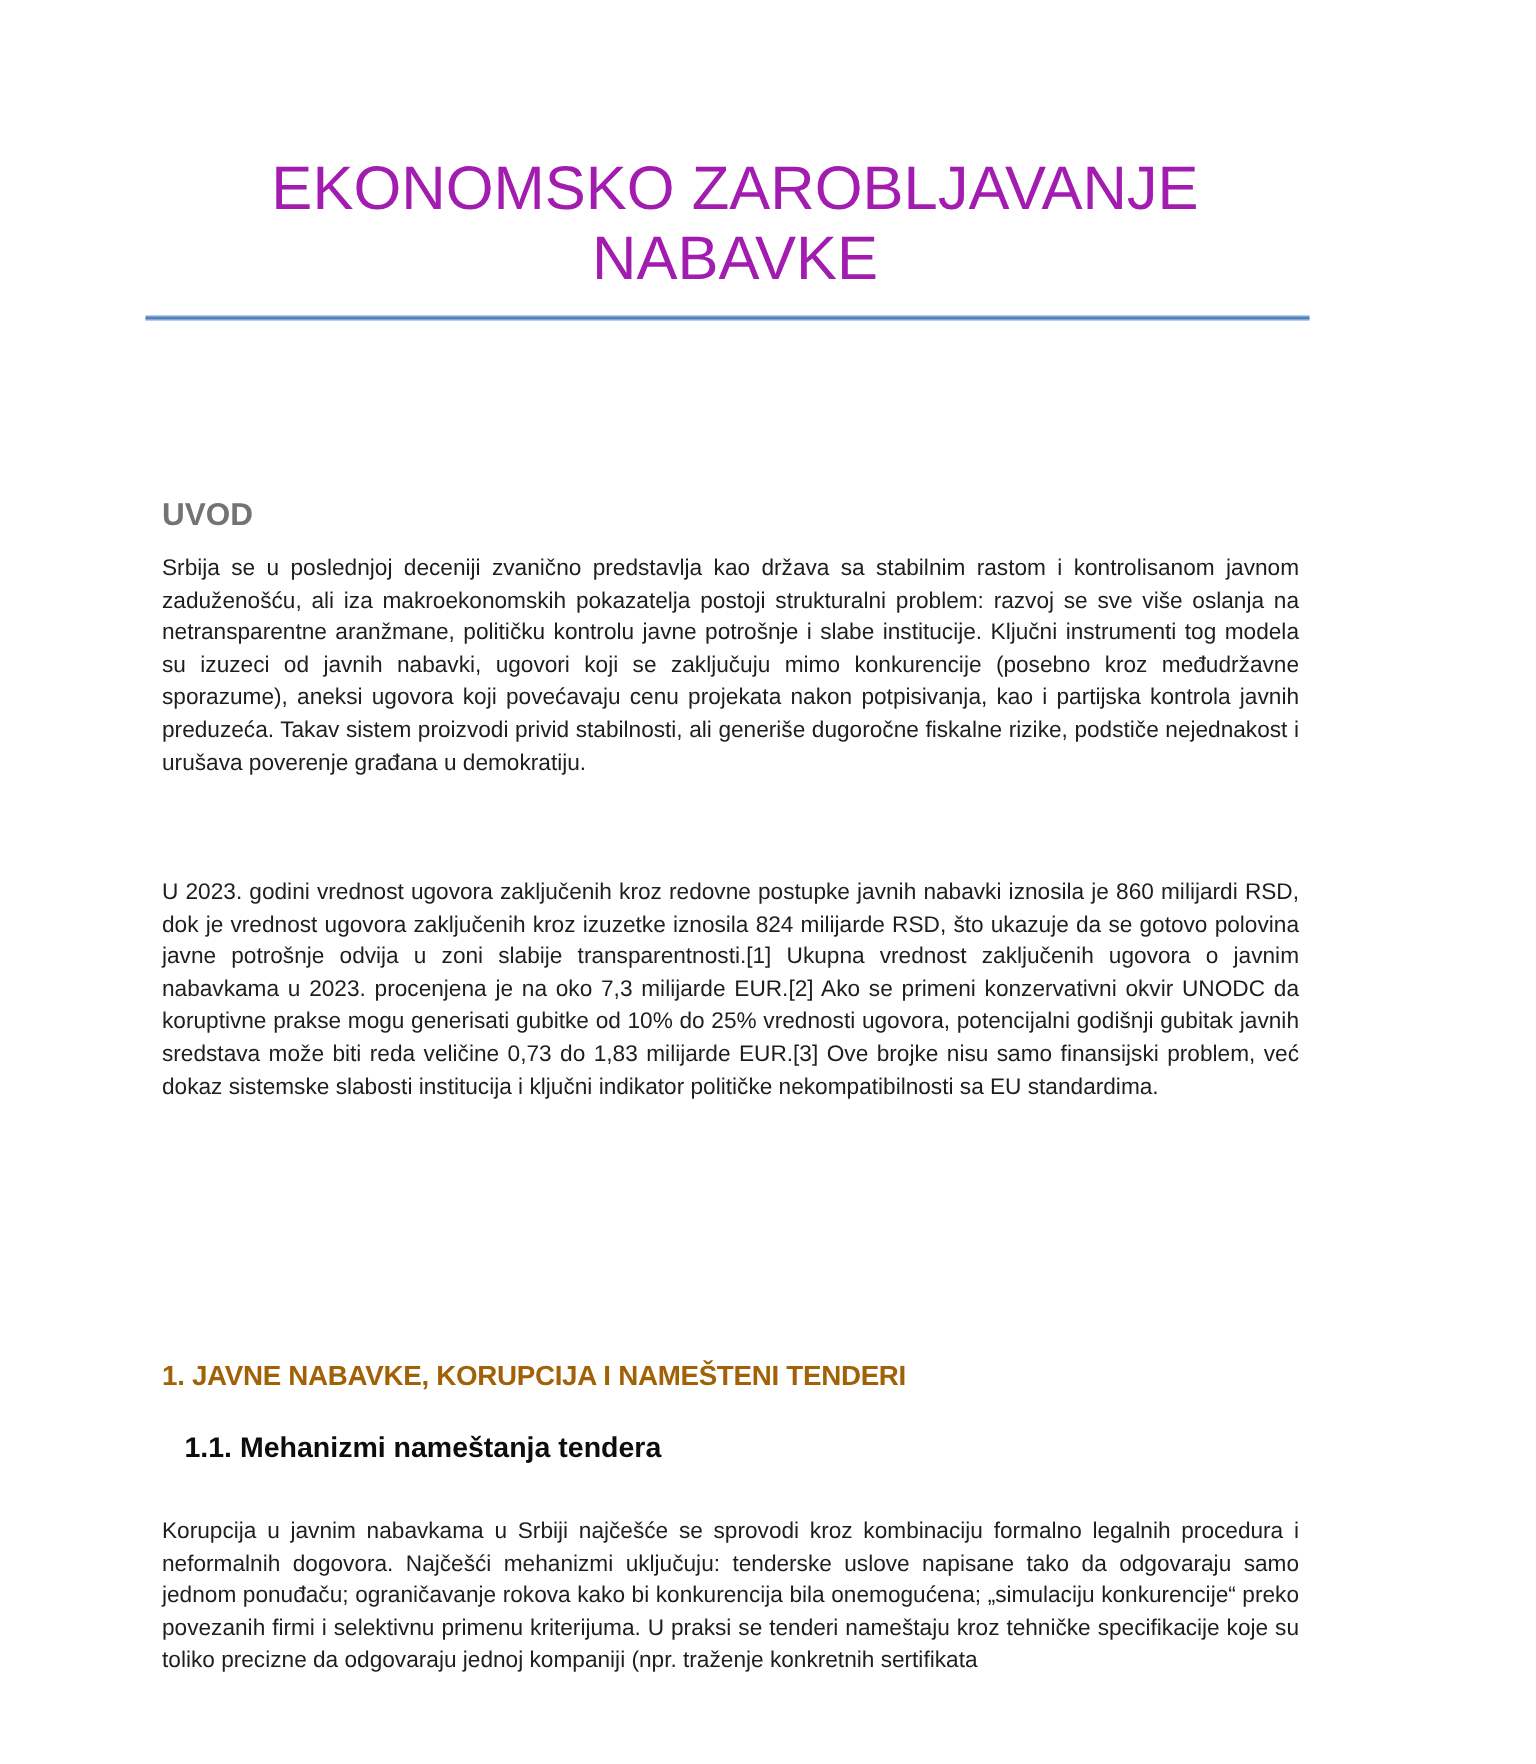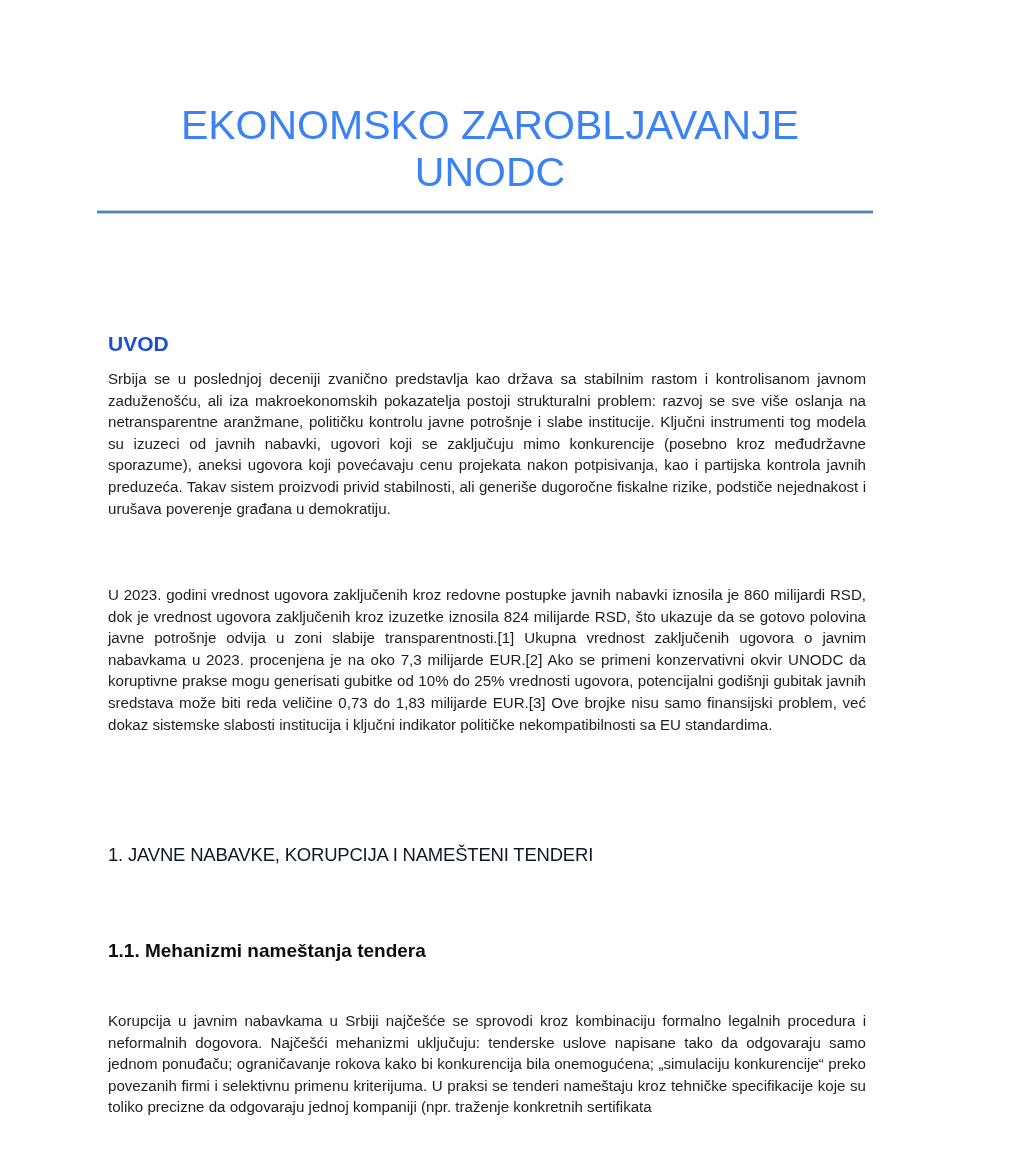--- a/index.html
+++ b/index.html
@@ -26,83 +26,83 @@
   .title {
     position: absolute;
     left: 105px;
     width: 770px;
     top: 102px;
     text-align: center;
     font-family: "Liberation Sans", sans-serif;
     font-size: 41px;
     line-height: 47px;
     font-weight: normal;
-    color: #3b82f6;
+    color: #a21caf;
     letter-spacing: 0px;
   }
   .title-rule {
     position: absolute;
     left: 97px;
     top: 211px;
     width: 776px;
     height: 2px;
     background: #4f81bd;
     box-shadow: 0 1px 0 #b9cde6, 0 -1px 0 #b9cde6;
   }
   .h1 {
     position: absolute;
     left: 108px;
     top: 332px;
     font-size: 21px;
     font-weight: bold;
-    color: #1d4ed8;
+    color: #737373;
     margin: 0;
   }
   .para {
     position: absolute;
     left: 108px;
     width: 758px;
     margin: 0;
     font-size: 15.1px;
     line-height: 21.6px;
     text-align: justify;
     color: #1e1e1e;
   }
   .p1 { top: 368px; }
   .p2 { top: 584px; }
   .p3 { top: 1010px; }
   .h-section {
     position: absolute;
     left: 108px;
-    top: 844px;
+    top: 906px;
     font-family: "Liberation Sans", sans-serif;
     font-size: 18.5px;
-    font-weight: normal;
-    color: #0f172a;
+    font-weight: bold;
+    color: #a16207;
     margin: 0;
     letter-spacing: -0.2px;
   }
   .h-sub {
     position: absolute;
     left: 108px;
     top: 940px;
     font-size: 19px;
     font-weight: bold;
     color: #0d0d0d;
-    margin: 0;
+    margin: 15px;
   }
 </style>
 </head>
 <body>
 
 <div class="page">
 
   <div class="title">
     <div>EKONOMSKO ZAROBLJAVANJE</div>
-    <div>UNODC</div>
+    <div>NABAVKE</div>
   </div>
 
   <div class="title-rule"></div>
 
   <h2 class="h1">UVOD</h2>
 
   <p class="para p1">Srbija se u poslednjoj deceniji zvanično predstavlja kao država sa stabilnim rastom i kontrolisanom javnom zaduženošću, ali iza makroekonomskih pokazatelja postoji strukturalni problem: razvoj se sve više oslanja na netransparentne aranžmane, političku kontrolu javne potrošnje i slabe institucije. Ključni instrumenti tog modela su izuzeci od javnih nabavki, ugovori koji se zaključuju mimo konkurencije (posebno kroz međudržavne sporazume), aneksi ugovora koji povećavaju cenu projekata nakon potpisivanja, kao i partijska kontrola javnih preduzeća. Takav sistem proizvodi privid stabilnosti, ali generiše dugoročne fiskalne rizike, podstiče nejednakost i urušava poverenje građana u demokratiju.</p>
 
   <p class="para p2">U 2023. godini vrednost ugovora zaključenih kroz redovne postupke javnih nabavki iznosila je 860 milijardi RSD, dok je vrednost ugovora zaključenih kroz izuzetke iznosila 824 milijarde RSD, što ukazuje da se gotovo polovina javne potrošnje odvija u zoni slabije transparentnosti.[1] Ukupna vrednost zaključenih ugovora o javnim nabavkama u 2023. procenjena je na oko 7,3 milijarde EUR.[2] Ako se primeni konzervativni okvir UNODC da koruptivne prakse mogu generisati gubitke od 10% do 25% vrednosti ugovora, potencijalni godišnji gubitak javnih sredstava može biti reda veličine 0,73 do 1,83 milijarde EUR.[3] Ove brojke nisu samo finansijski problem, već dokaz sistemske slabosti institucija i ključni indikator političke nekompatibilnosti sa EU standardima.</p>
 

